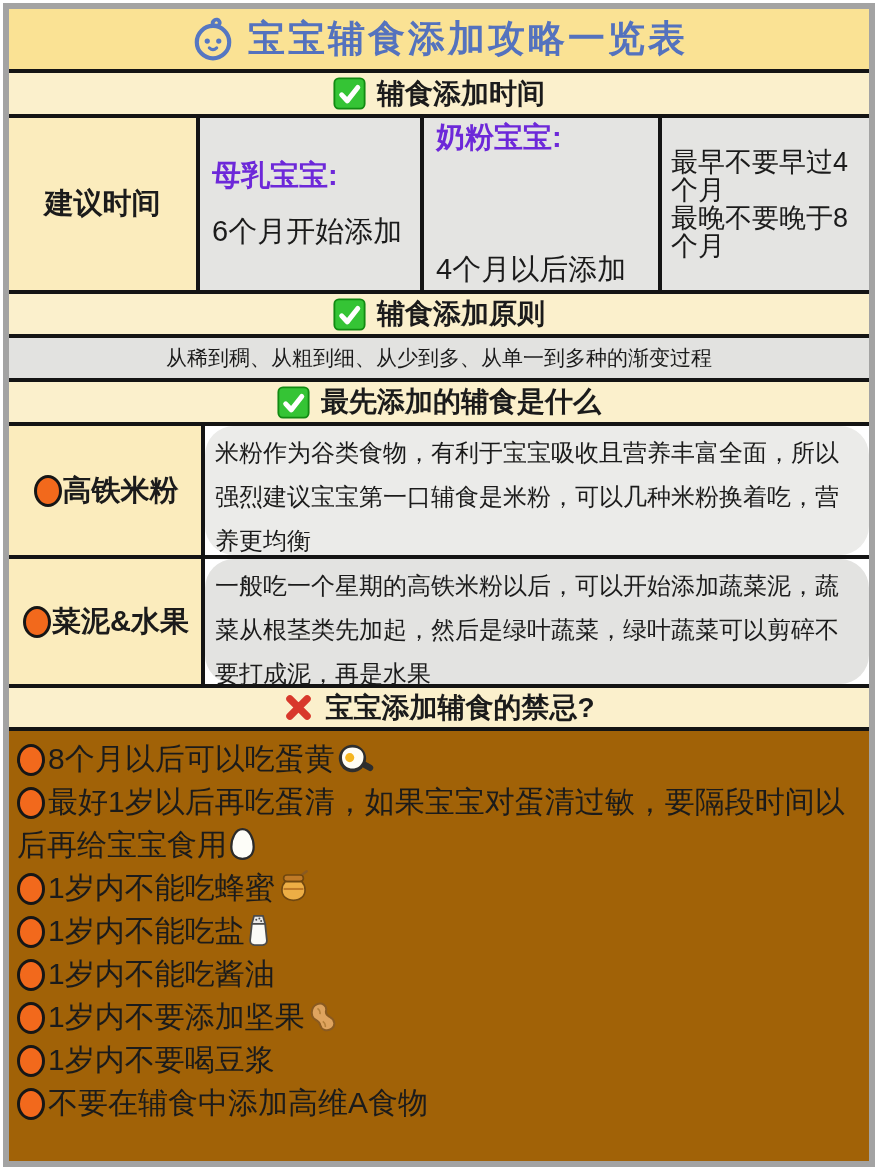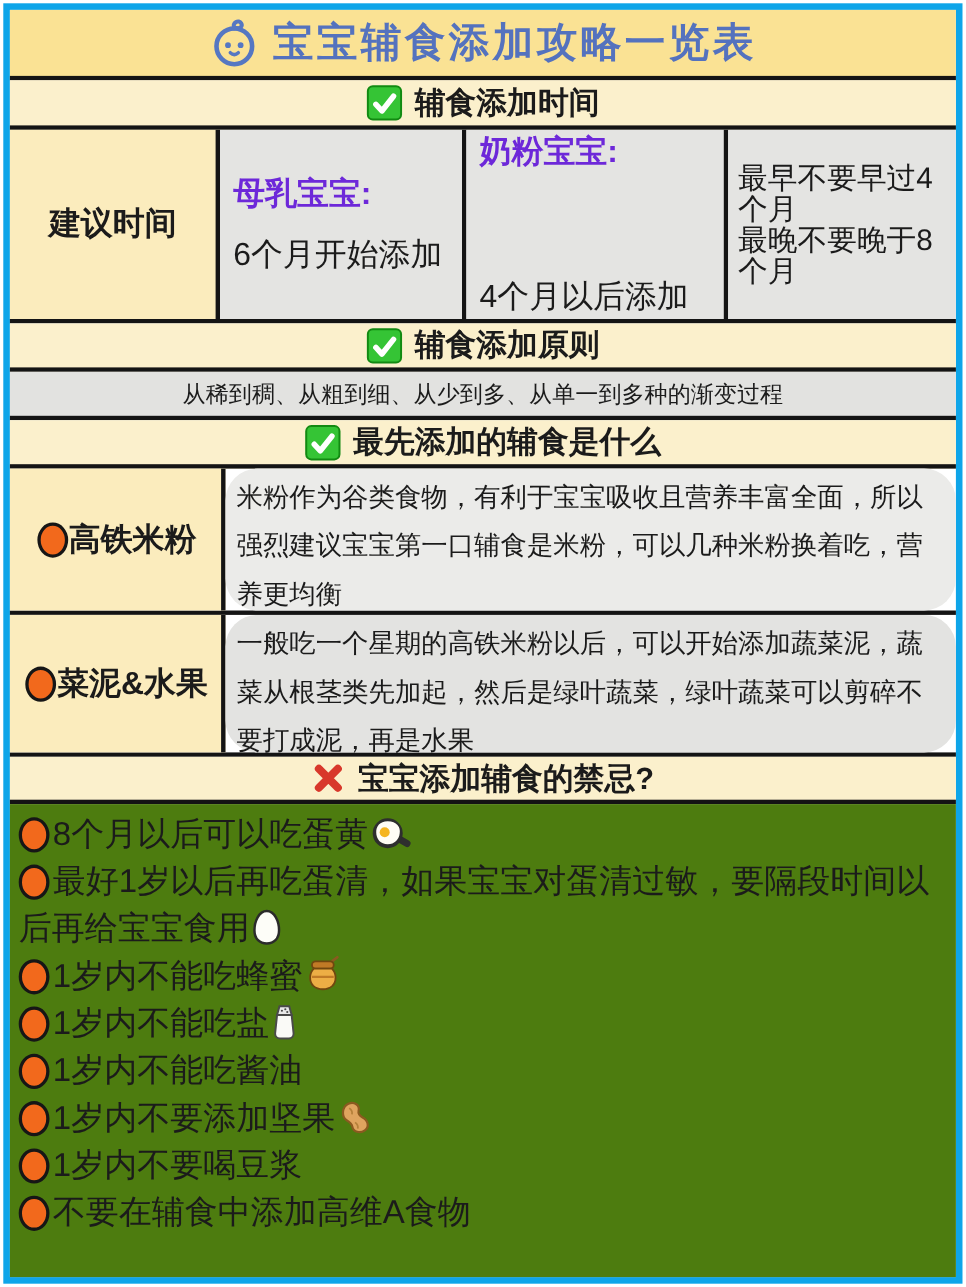--- a/index.html
+++ b/index.html
@@ -1,18 +1,18 @@
 <!DOCTYPE html>
 <html><head>
 <meta charset="utf-8">
 <style>
   html,body{margin:0;padding:0;background:#ffffff;width:878px;height:1170px;overflow:hidden;
     font-family:"Liberation Sans","DejaVu Sans",sans-serif;color:#1b1b1b;}
   .page{width:878px;height:1170px;box-sizing:border-box;padding:3px;background:#fff;}
-  .frame{width:100%;height:100%;box-sizing:border-box;border:6px solid #0ea5e9;
+  .frame{width:100%;height:100%;box-sizing:border-box;border:6px solid #a3a3a3;
     display:flex;flex-direction:column;}
   .row{box-sizing:border-box;border-bottom:4px solid #141414;flex:0 0 auto;}
   .row:last-child{border-bottom:none;}
 
   
   .title-row{height:64px;background:#FAE294;display:flex;align-items:center;justify-content:center;gap:12px;}
   .title-row h1{margin:0;font-size:37px;font-weight:800;letter-spacing:3px;color:#5472BE;}
   .baby{width:46px;height:46px;display:block;}
 
   
@@ -45,21 +45,21 @@
   .food-row.r1{height:133px;}
   .food-row.r2{height:129px;}
   .food-label{width:196px;background:#FBECBD;border-right:4px solid #141414;box-sizing:border-box;
     display:flex;align-items:center;justify-content:center;font-size:29px;font-weight:700;white-space:nowrap;
     padding-left:2px;}
   .food-text{flex:1;padding:5px 10px 4px 10px;font-size:24px;line-height:44px;box-sizing:border-box;border-radius:29px;}
   .food-text.g1{background:#EBEBE9;}
   .food-text.g2{background:#E3E3E1;}
 
   
-  .taboo-list{flex:1 1 auto;background:#4d7c0f;padding:6px 12px 4px 8px;}
+  .taboo-list{flex:1 1 auto;background:#a16207;padding:6px 12px 4px 8px;}
   .taboo-item{font-size:30px;line-height:43px;}
   .bullet{display:inline-block;width:28px;height:32px;border-radius:50%;background:#F2691C;
     border:3px solid #161616;box-sizing:border-box;vertical-align:-7px;margin-right:3px;}
   .food-label .bullet{margin-right:1px;}
   .tail-icon{display:inline-block;vertical-align:-6px;margin-left:2px;}
 </style>
 </head>
 <body>
 
 <div class="page">

